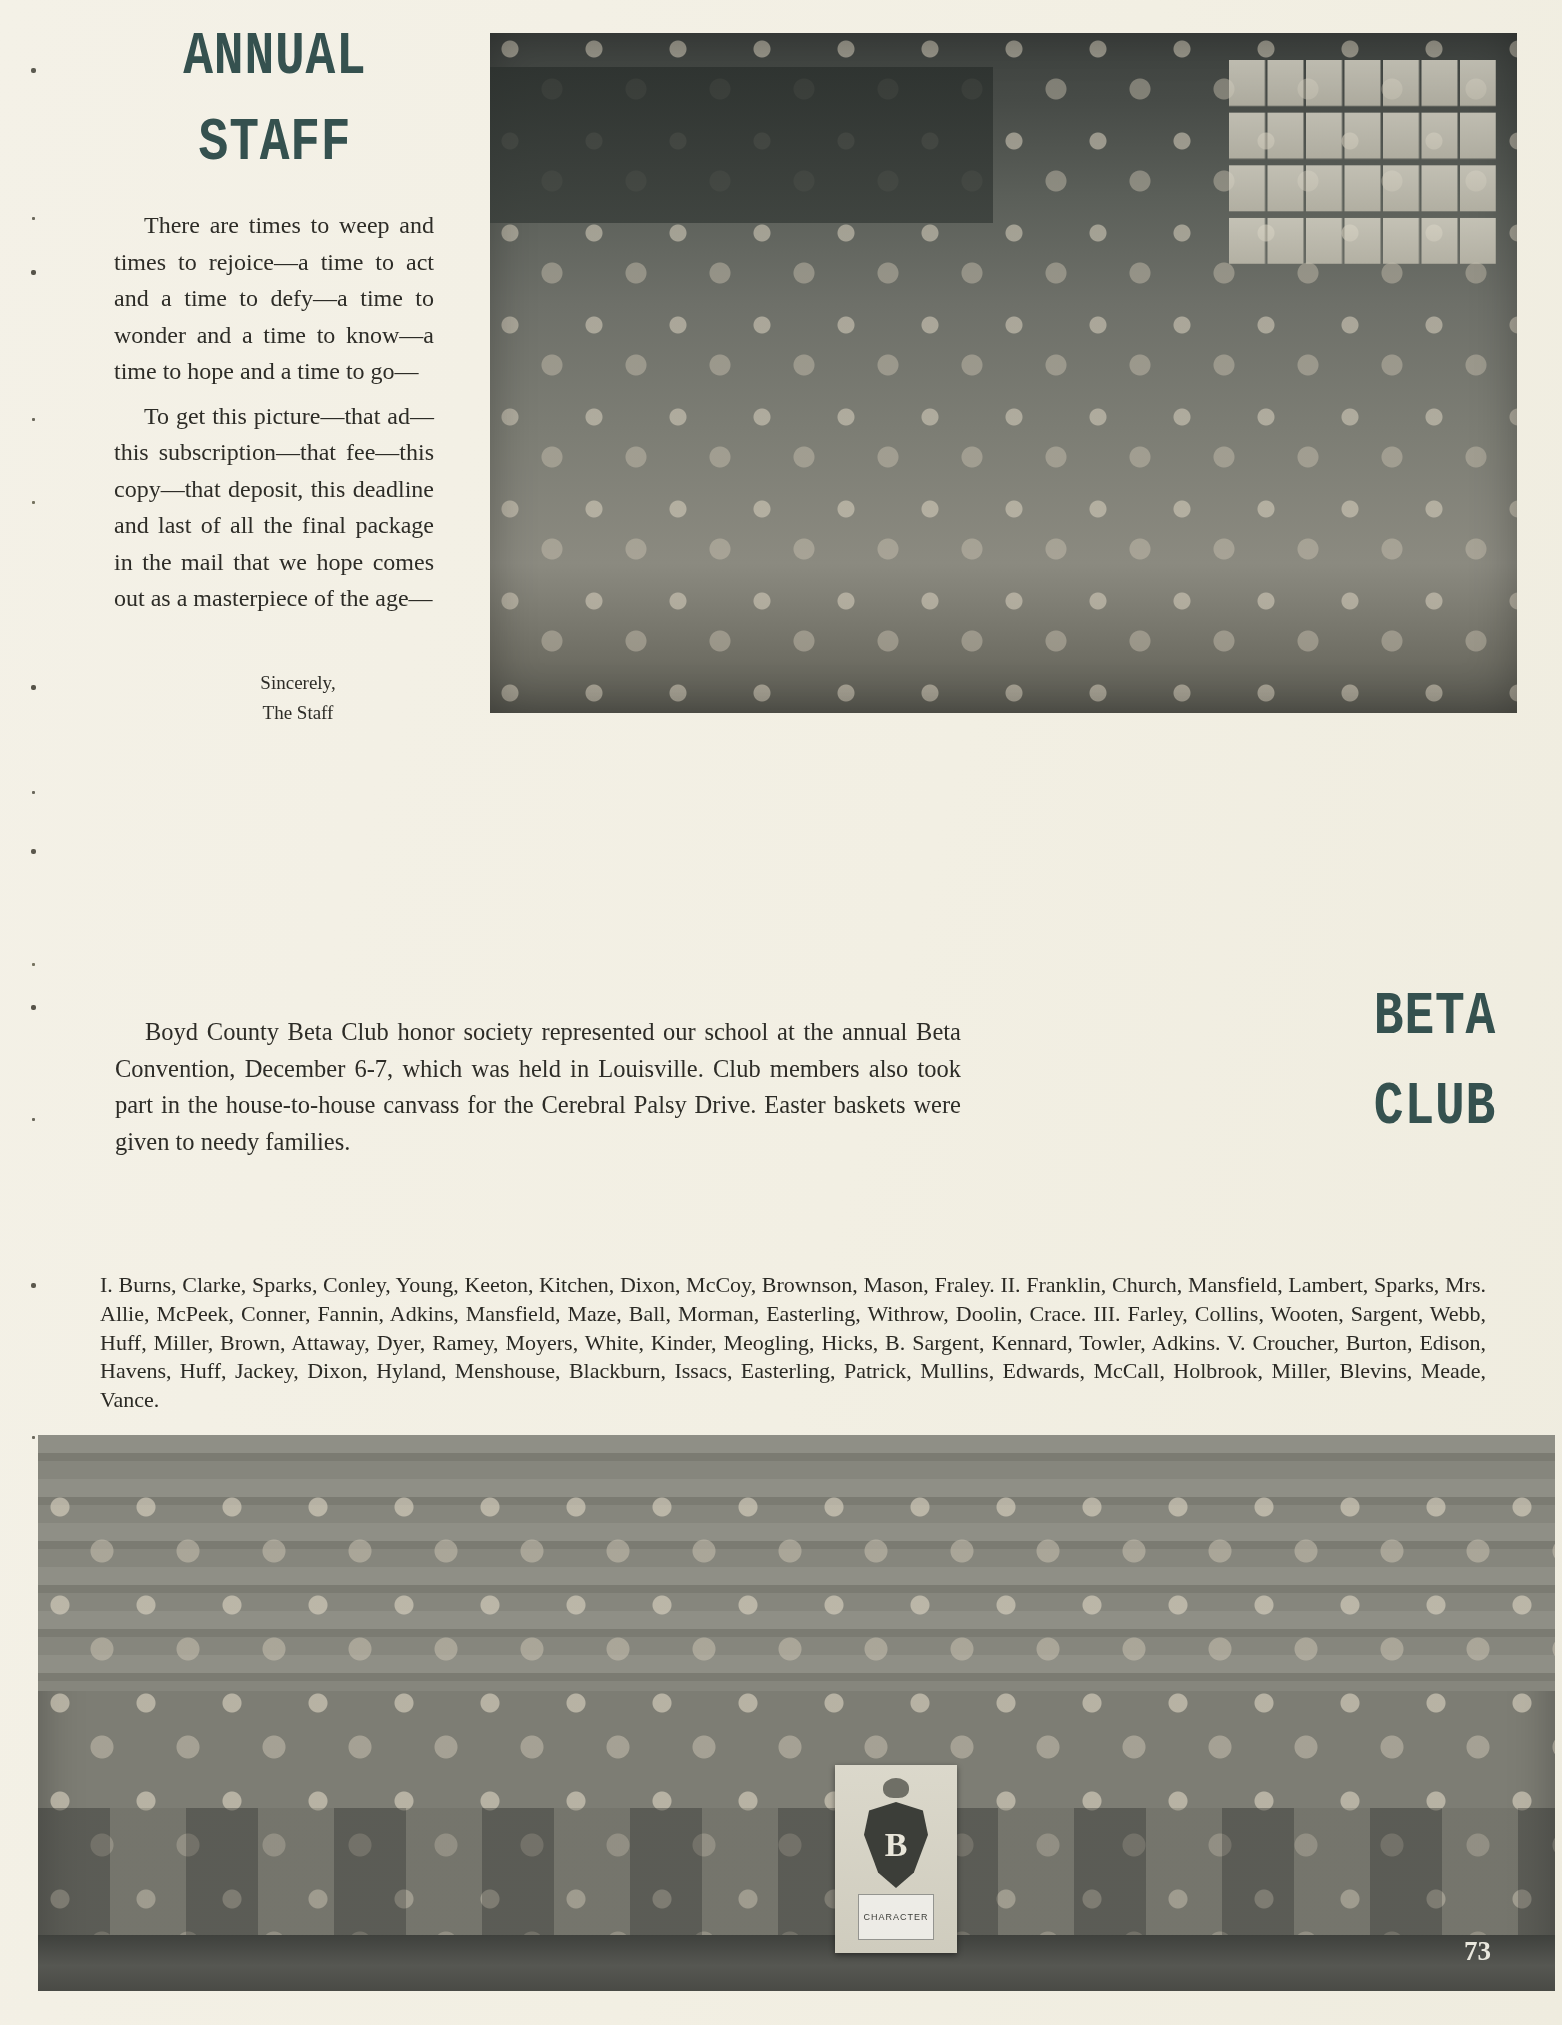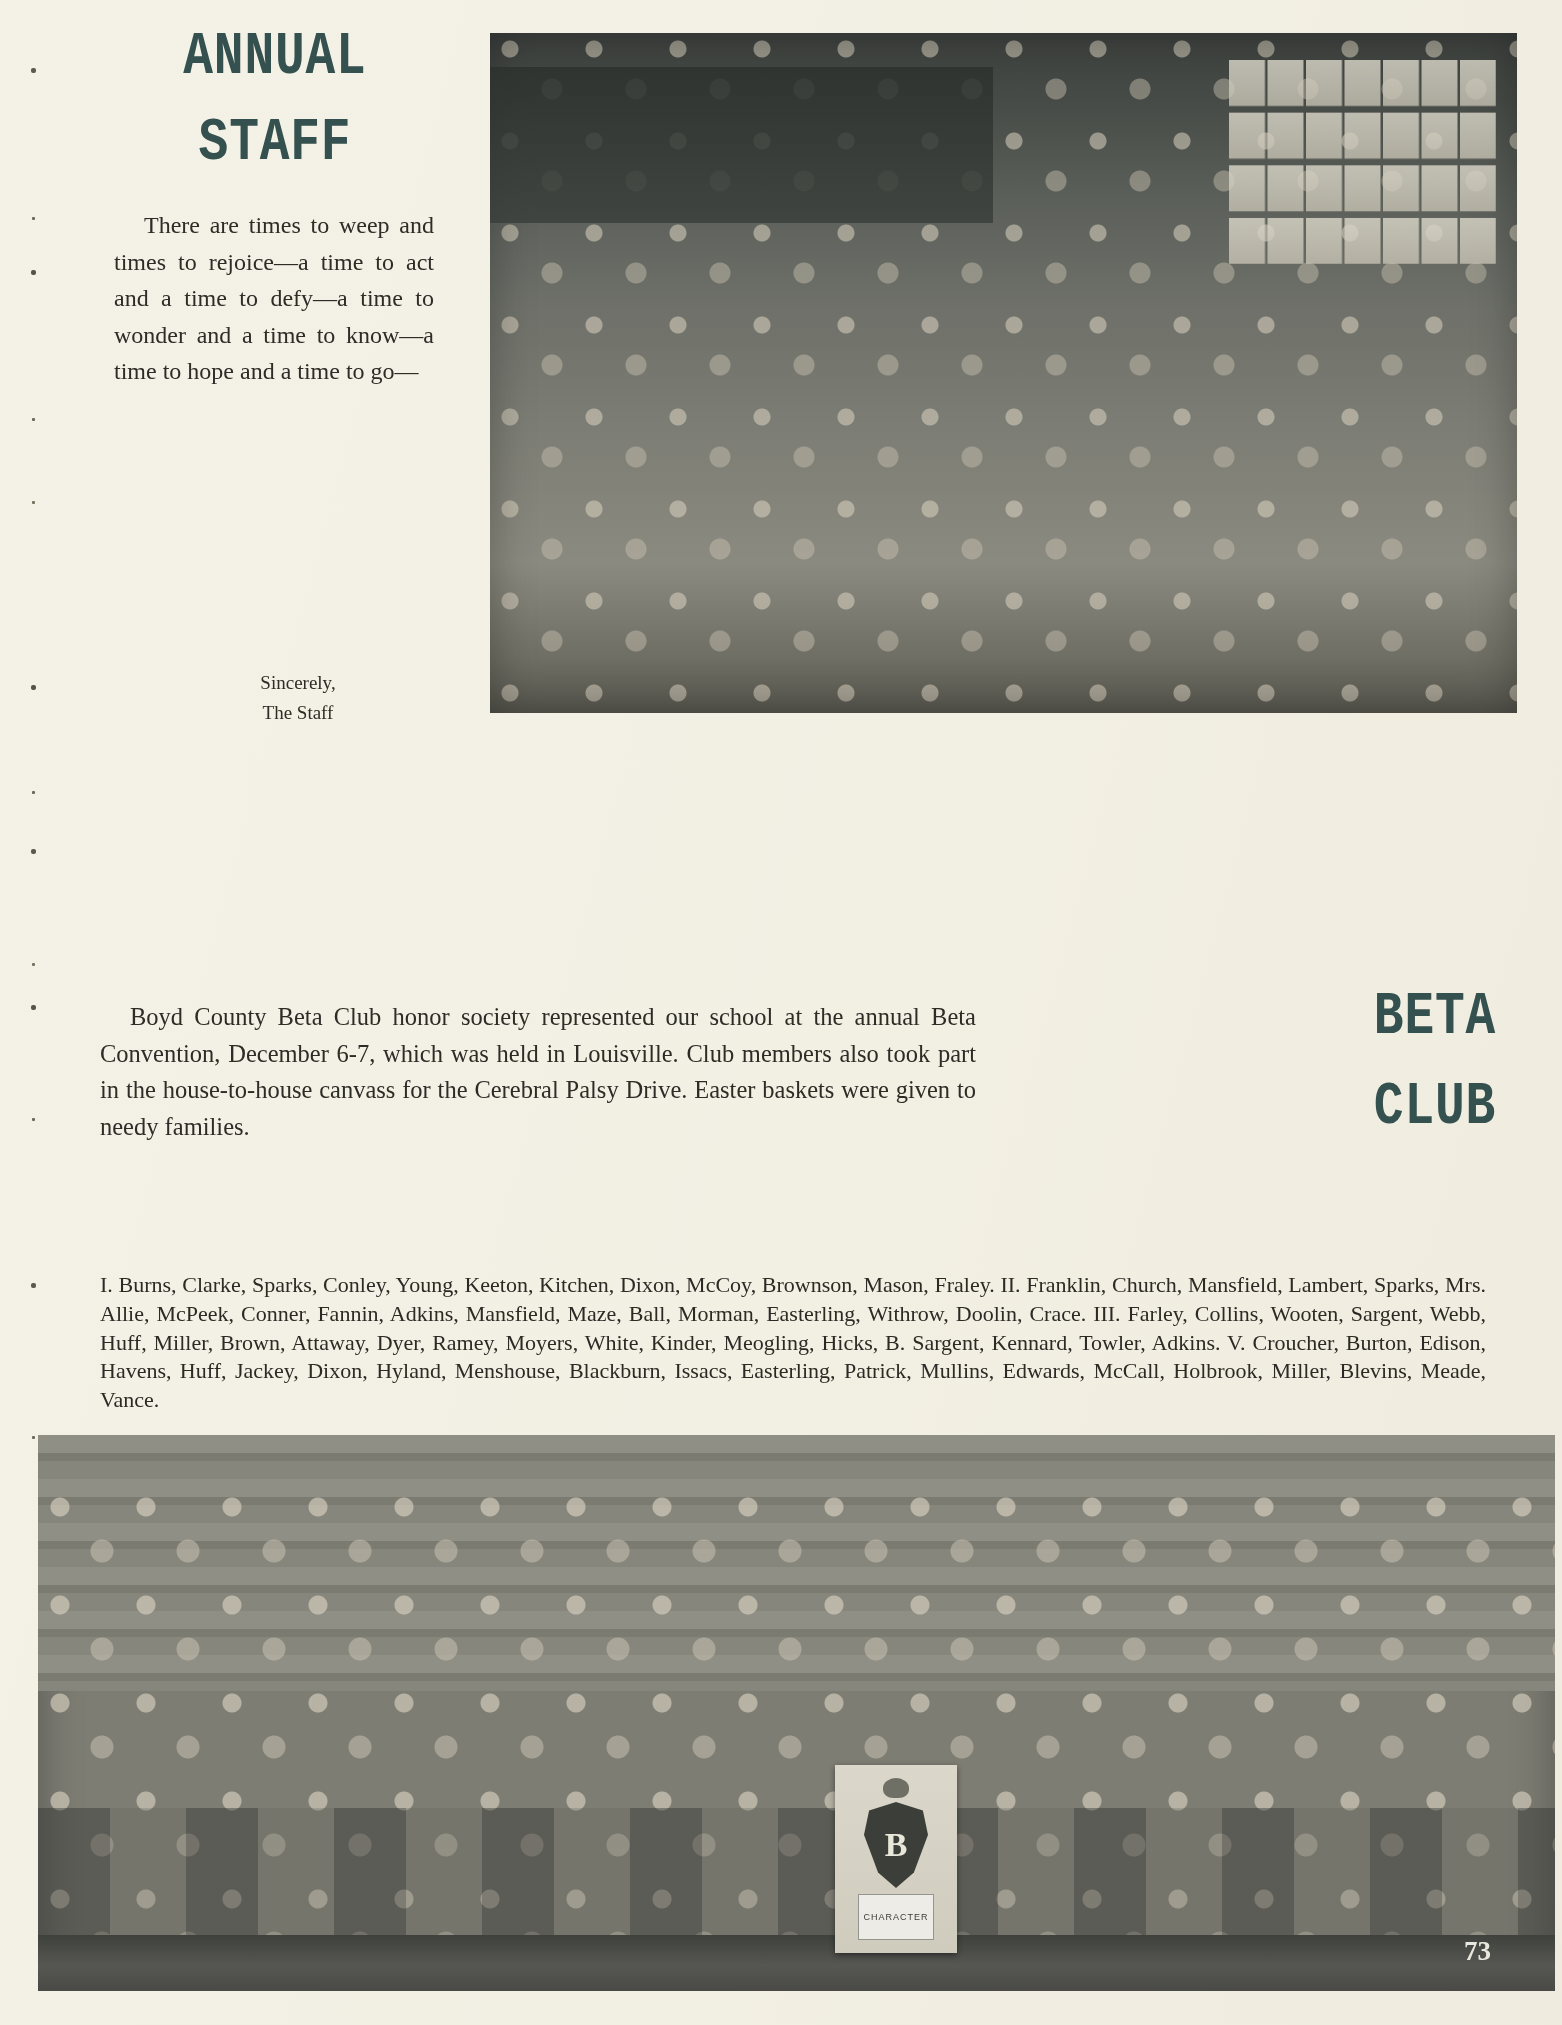--- a/index.html
+++ b/index.html
@@ -41,21 +41,21 @@
     background-image:linear-gradient(#ddd9cb,#c6c2b3);
     background-size:36px 46px; background-repeat:space; opacity:.8; }
   .caption {
     position:absolute; font-size:21.5px; line-height:26.8px; text-align:justify; color:#2b2a25;
   }
   .caption-annual { left:491px; top:716px; width:1030px; }
   .beta-paragraph {
     position:absolute; left:100px; top:999px; width:876px;
     font-size:24.5px; line-height:36.6px; text-align:justify;
   }
-  .beta-paragraph p { margin:0; text-indent:30px; }
+  .beta-paragraph p { margin:15px; text-indent:30px; }
   .beta-roster { left:100px; top:1271px; width:1386px; font-size:22px; line-height:28.8px; }
   .photo-beta {
     left:38px; top:1435px; width:1517px; height:556px;
     background-color:#7d7d74;
   }
   .bleachers { left:0; top:0; width:100%; height:46%;
     background:repeating-linear-gradient(180deg,#8f8f86 0 18px,#7b7b72 18px 26px,#86867d 26px 44px); }
   .crowd-overlay { left:0; top:10%; width:100%; height:80%;
     background-image:
       radial-gradient(circle 9px at 22px 16px, rgba(222,214,196,.6) 0 9px, rgba(0,0,0,0) 10px),
@@ -92,20 +92,21 @@
 
   <div class="binding-specks"></div>
 
   <div class="display-heading" style="left:95px; top:14px; width:360px;">
     <span class="line">ANNUAL</span>
     <span class="line">STAFF</span>
   </div>
 
   <div class="intro-col">
     <p>There are times to weep and times to rejoice—a time to act and a time to defy—a time to wonder and a time to know—a time to hope and a time to go—</p>
+    <p>To get this picture—that ad—this subscription—that fee—this copy—that deposit, this deadline and last of all the final package in the mail that we hope comes out as a masterpiece of the age—</p>
   </div>
 
   <div class="signoff">
     <div>Sincerely,</div>
     <div>The Staff</div>
   </div>
 
   <div class="photo photo-annual">
     <div class="chalkboard"></div>
     <div class="wall-pictures"></div>

